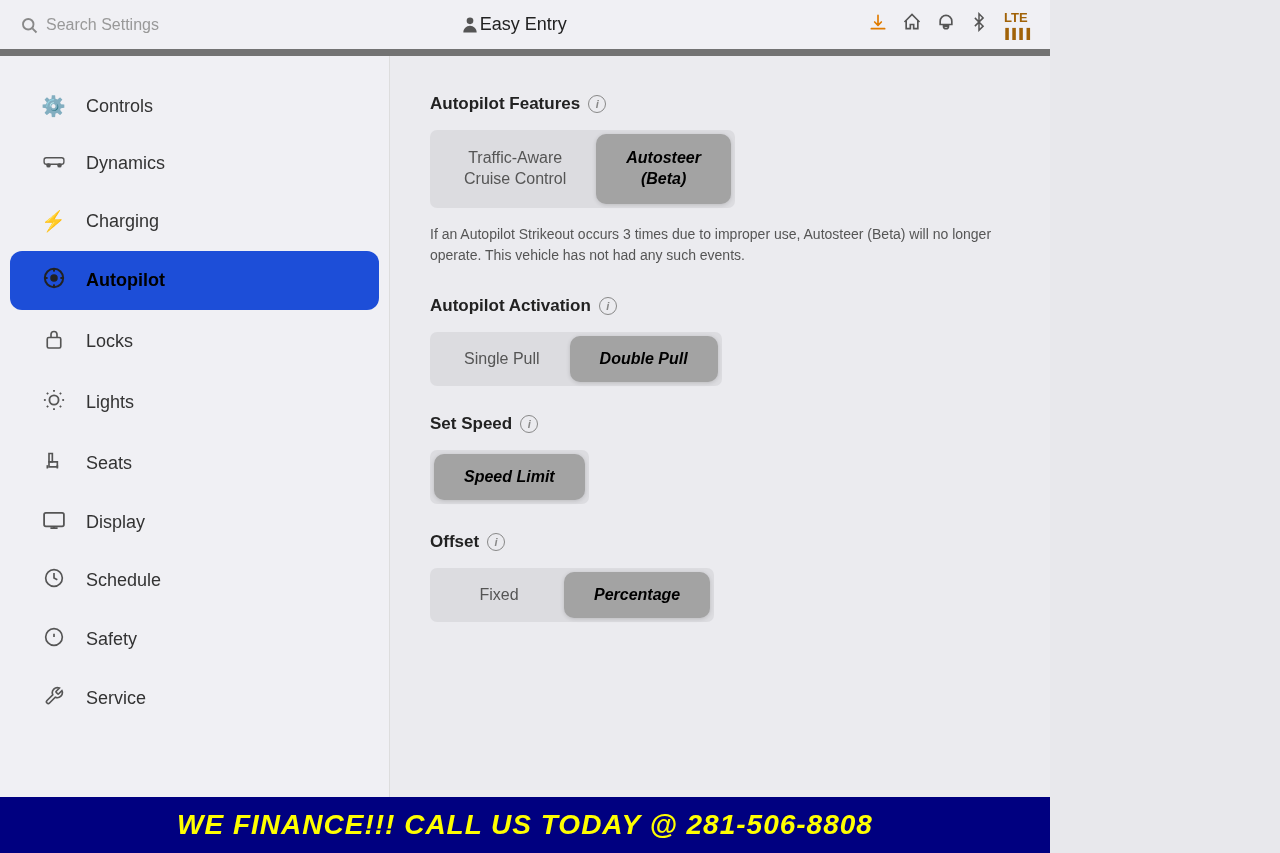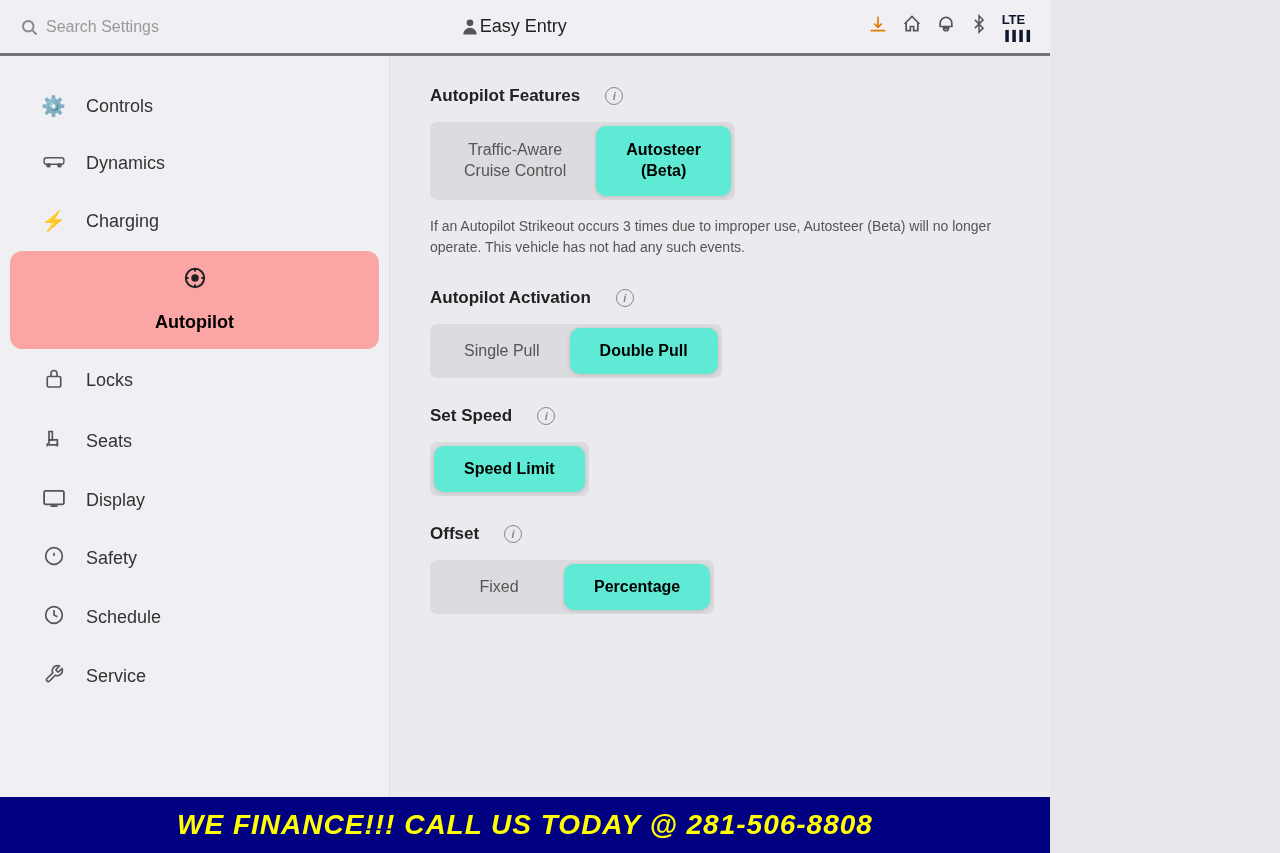--- a/index.html
+++ b/index.html
@@ -12,22 +12,23 @@
       position: relative;
     }
 
     
     .top-bar {
       display: flex;
       align-items: center;
       justify-content: space-between;
       padding: 10px 20px;
       background: #f0f0f4;
-      border-bottom: 3px solid #737373;
+      border-bottom: 7px solid #737373;
       height: 56px;
+      text-align: center;
     }
     .search-area {
       display: flex;
       align-items: center;
       gap: 8px;
       color: #888;
       font-size: 16px;
     }
     .center-nav {
       display: flex;
@@ -70,24 +71,23 @@
       align-items: center;
       gap: 18px;
       padding: 16px 30px;
       font-size: 18px;
       color: #333;
       cursor: pointer;
       border-radius: 12px;
       margin: 2px 10px;
     }
     .sidebar-item.active {
-      background: #fca5a5;
+      background: #1d4ed8;
       font-weight: 600;
       color: #000;
-      flex-direction: column;
     }
     .sidebar-icon {
       font-size: 20px;
       width: 28px;
       text-align: center;
       color: #444;
     }
 
     
     .content {
@@ -97,22 +97,23 @@
       overflow-y: auto;
     }
 
     
     .section-title {
       font-size: 17px;
       font-weight: 600;
       color: #222;
       display: flex;
       align-items: center;
-      gap: 25px;
+      gap: 8px;
       margin-bottom: 16px;
+      margin-top: 8px;
     }
     .info-icon {
       width: 18px;
       height: 18px;
       border-radius: 50%;
       border: 1.5px solid #888;
       display: inline-flex;
       align-items: center;
       justify-content: center;
       font-size: 11px;
@@ -136,24 +137,25 @@
       border: none;
       background: transparent;
       font-size: 16px;
       cursor: pointer;
       color: #555;
       font-family: inherit;
       min-width: 130px;
       text-align: center;
     }
     .toggle-btn.active {
-      background: #5eead4;
+      background: #a3a3a3;
       color: #000;
       font-weight: 600;
       box-shadow: 0 1px 4px rgba(0,0,0,0.15);
+      font-style: italic;
     }
 
     
     .description {
       font-size: 14px;
       color: #555;
       line-height: 1.5;
       margin-bottom: 30px;
       max-width: 580px;
     }
@@ -217,21 +219,21 @@
     <span>
       <svg width="20" height="20" viewBox="0 0 24 24" fill="none" stroke="#555" stroke-width="2">
         <path d="M15 17H9a3 3 0 006 0zm-3-13a7 7 0 017 7v4H5v-4a7 7 0 017-7z"></path>
       </svg>
     </span>
     <span>
       <svg width="18" height="20" viewBox="0 0 24 24" fill="none" stroke="#555" stroke-width="2">
         <polyline points="6.5 6.5 17.5 17.5 12 23 12 1 17.5 6.5 6.5 17.5"></polyline>
       </svg>
     </span>
-    <span style="font-size:13px;color:#0f172a;font-weight:600;">LTE<br><span style="font-size:10px;">▐▐▐▐</span></span>
+    <span style="font-size:13px;color:#a16207;font-weight:600;">LTE<br><span style="font-size:10px;">▐▐▐▐</span></span>
   </div>
 </div>
 
 <div class="main-layout">
 
   <nav class="sidebar">
     <div class="sidebar-item">
       <span class="sidebar-icon">⚙️</span>
       <span>Controls</span>
     </div>
@@ -266,20 +268,36 @@
       <span class="sidebar-icon">
         <svg width="18" height="22" viewBox="0 0 24 28" fill="none" stroke="#555" stroke-width="2.2">
           <rect x="3" y="12" width="18" height="14" rx="2"></rect>
           <path d="M8 12V8a4 4 0 018 0v4"></path>
         </svg>
       </span>
       <span>Locks</span>
     </div>
     <div class="sidebar-item">
       <span class="sidebar-icon">
+        <svg width="22" height="22" viewBox="0 0 24 24" fill="none" stroke="#555" stroke-width="2">
+          <circle cx="12" cy="12" r="5"></circle>
+          <line x1="12" y1="1" x2="12" y2="3"></line>
+          <line x1="12" y1="21" x2="12" y2="23"></line>
+          <line x1="4.22" y1="4.22" x2="5.64" y2="5.64"></line>
+          <line x1="18.36" y1="18.36" x2="19.78" y2="19.78"></line>
+          <line x1="1" y1="12" x2="3" y2="12"></line>
+          <line x1="21" y1="12" x2="23" y2="12"></line>
+          <line x1="4.22" y1="19.78" x2="5.64" y2="18.36"></line>
+          <line x1="18.36" y1="5.64" x2="19.78" y2="4.22"></line>
+        </svg>
+      </span>
+      <span>Lights</span>
+    </div>
+    <div class="sidebar-item">
+      <span class="sidebar-icon">
         <svg width="20" height="22" viewBox="0 0 24 26" fill="none" stroke="#555" stroke-width="2">
           <path d="M6 4h4v10H6z"></path>
           <path d="M6 14h10v6H6z"></path>
           <path d="M16 18v4"></path>
           <path d="M4 18v4"></path>
         </svg>
       </span>
       <span>Seats</span>
     </div>
     <div class="sidebar-item">
@@ -289,34 +307,34 @@
           <line x1="8" y1="19" x2="16" y2="19"></line>
           <line x1="12" y1="17" x2="12" y2="19"></line>
         </svg>
       </span>
       <span>Display</span>
     </div>
     <div class="sidebar-item">
       <span class="sidebar-icon">
         <svg width="20" height="20" viewBox="0 0 24 24" fill="none" stroke="#555" stroke-width="2">
           <circle cx="12" cy="12" r="10"></circle>
+          <polyline points="12 6 12 12 16 14"></polyline>
+        </svg>
+      </span>
+      <span>Schedule</span>
+    </div>
+    <div class="sidebar-item">
+      <span class="sidebar-icon">
+        <svg width="20" height="20" viewBox="0 0 24 24" fill="none" stroke="#555" stroke-width="2">
+          <circle cx="12" cy="12" r="10"></circle>
           <line x1="12" y1="8" x2="12" y2="12"></line>
           <line x1="12" y1="16" x2="12.01" y2="16"></line>
         </svg>
       </span>
       <span>Safety</span>
-    </div>
-    <div class="sidebar-item">
-      <span class="sidebar-icon">
-        <svg width="20" height="20" viewBox="0 0 24 24" fill="none" stroke="#555" stroke-width="2">
-          <circle cx="12" cy="12" r="10"></circle>
-          <polyline points="12 6 12 12 16 14"></polyline>
-        </svg>
-      </span>
-      <span>Schedule</span>
     </div>
     <div class="sidebar-item">
       <span class="sidebar-icon">
         <svg width="20" height="20" viewBox="0 0 24 24" fill="none" stroke="#555" stroke-width="2">
           <path d="M14.7 6.3a1 1 0 000 1.4l1.6 1.6a1 1 0 001.4 0l3.77-3.77a6 6 0 01-7.94 7.94l-6.91 6.91a2.12 2.12 0 01-3-3l6.91-6.91a6 6 0 017.94-7.94l-3.76 3.76z"></path>
         </svg>
       </span>
       <span>Service</span>
     </div>
   </nav>

